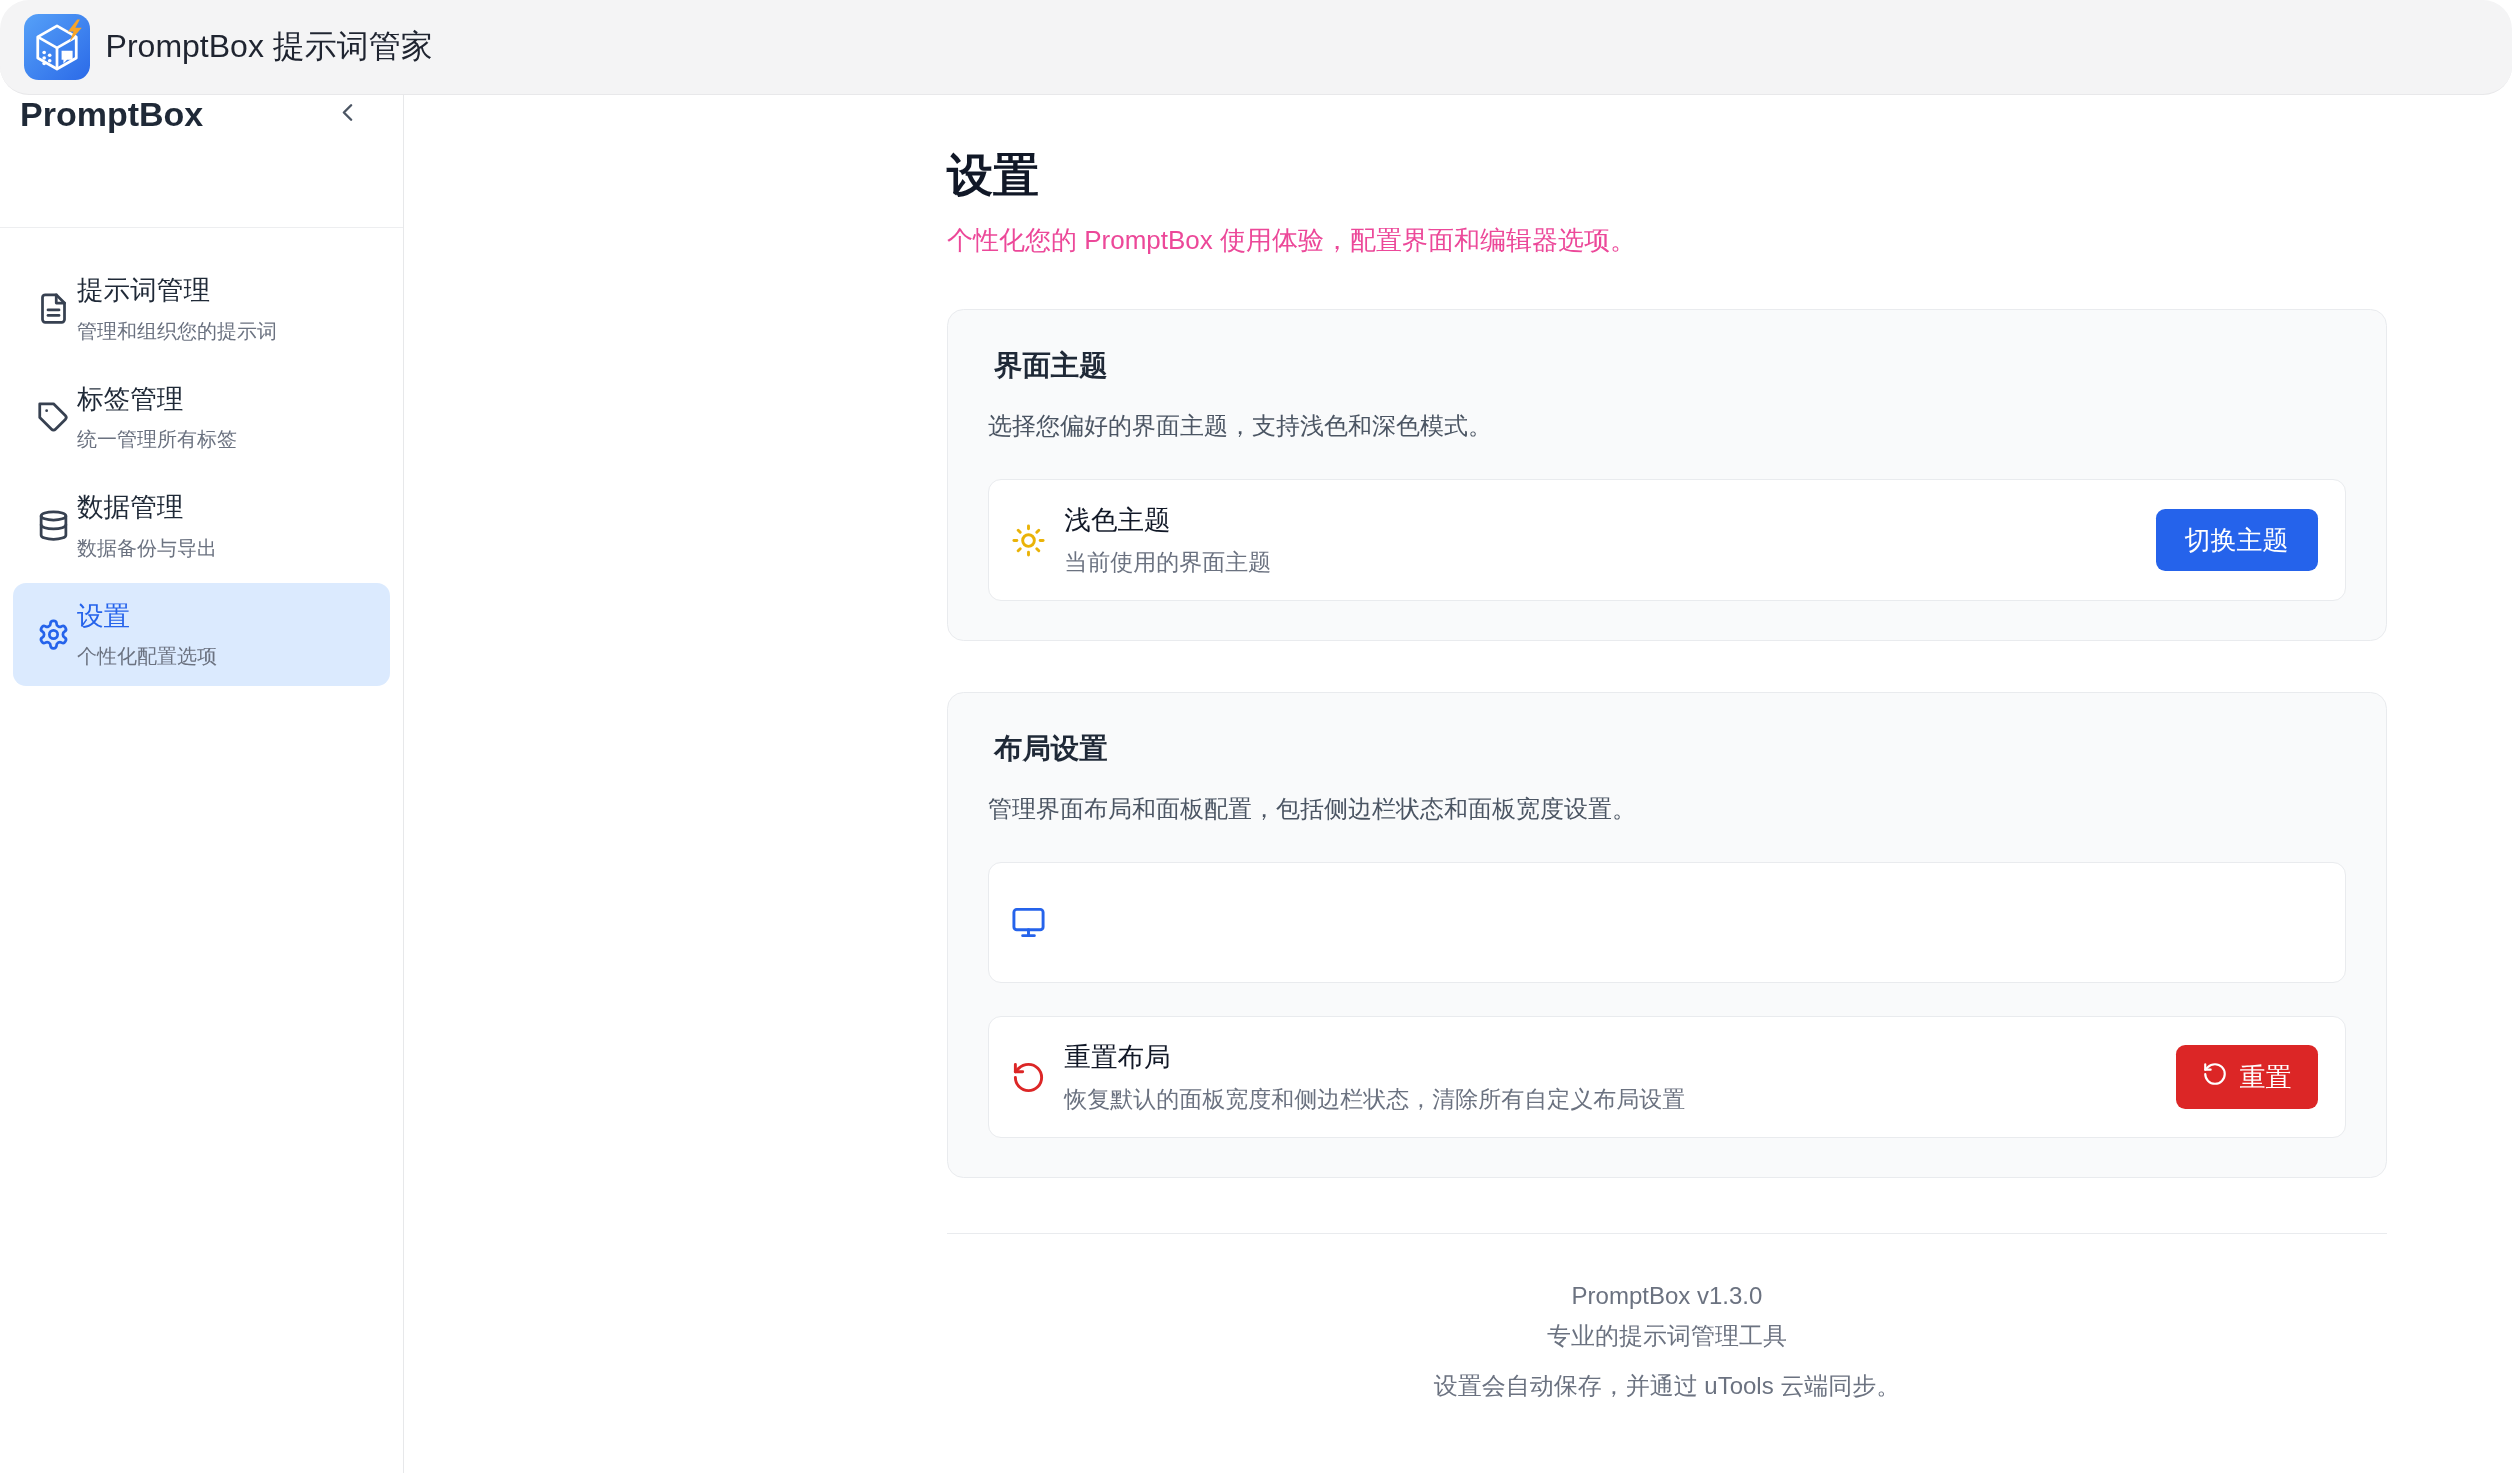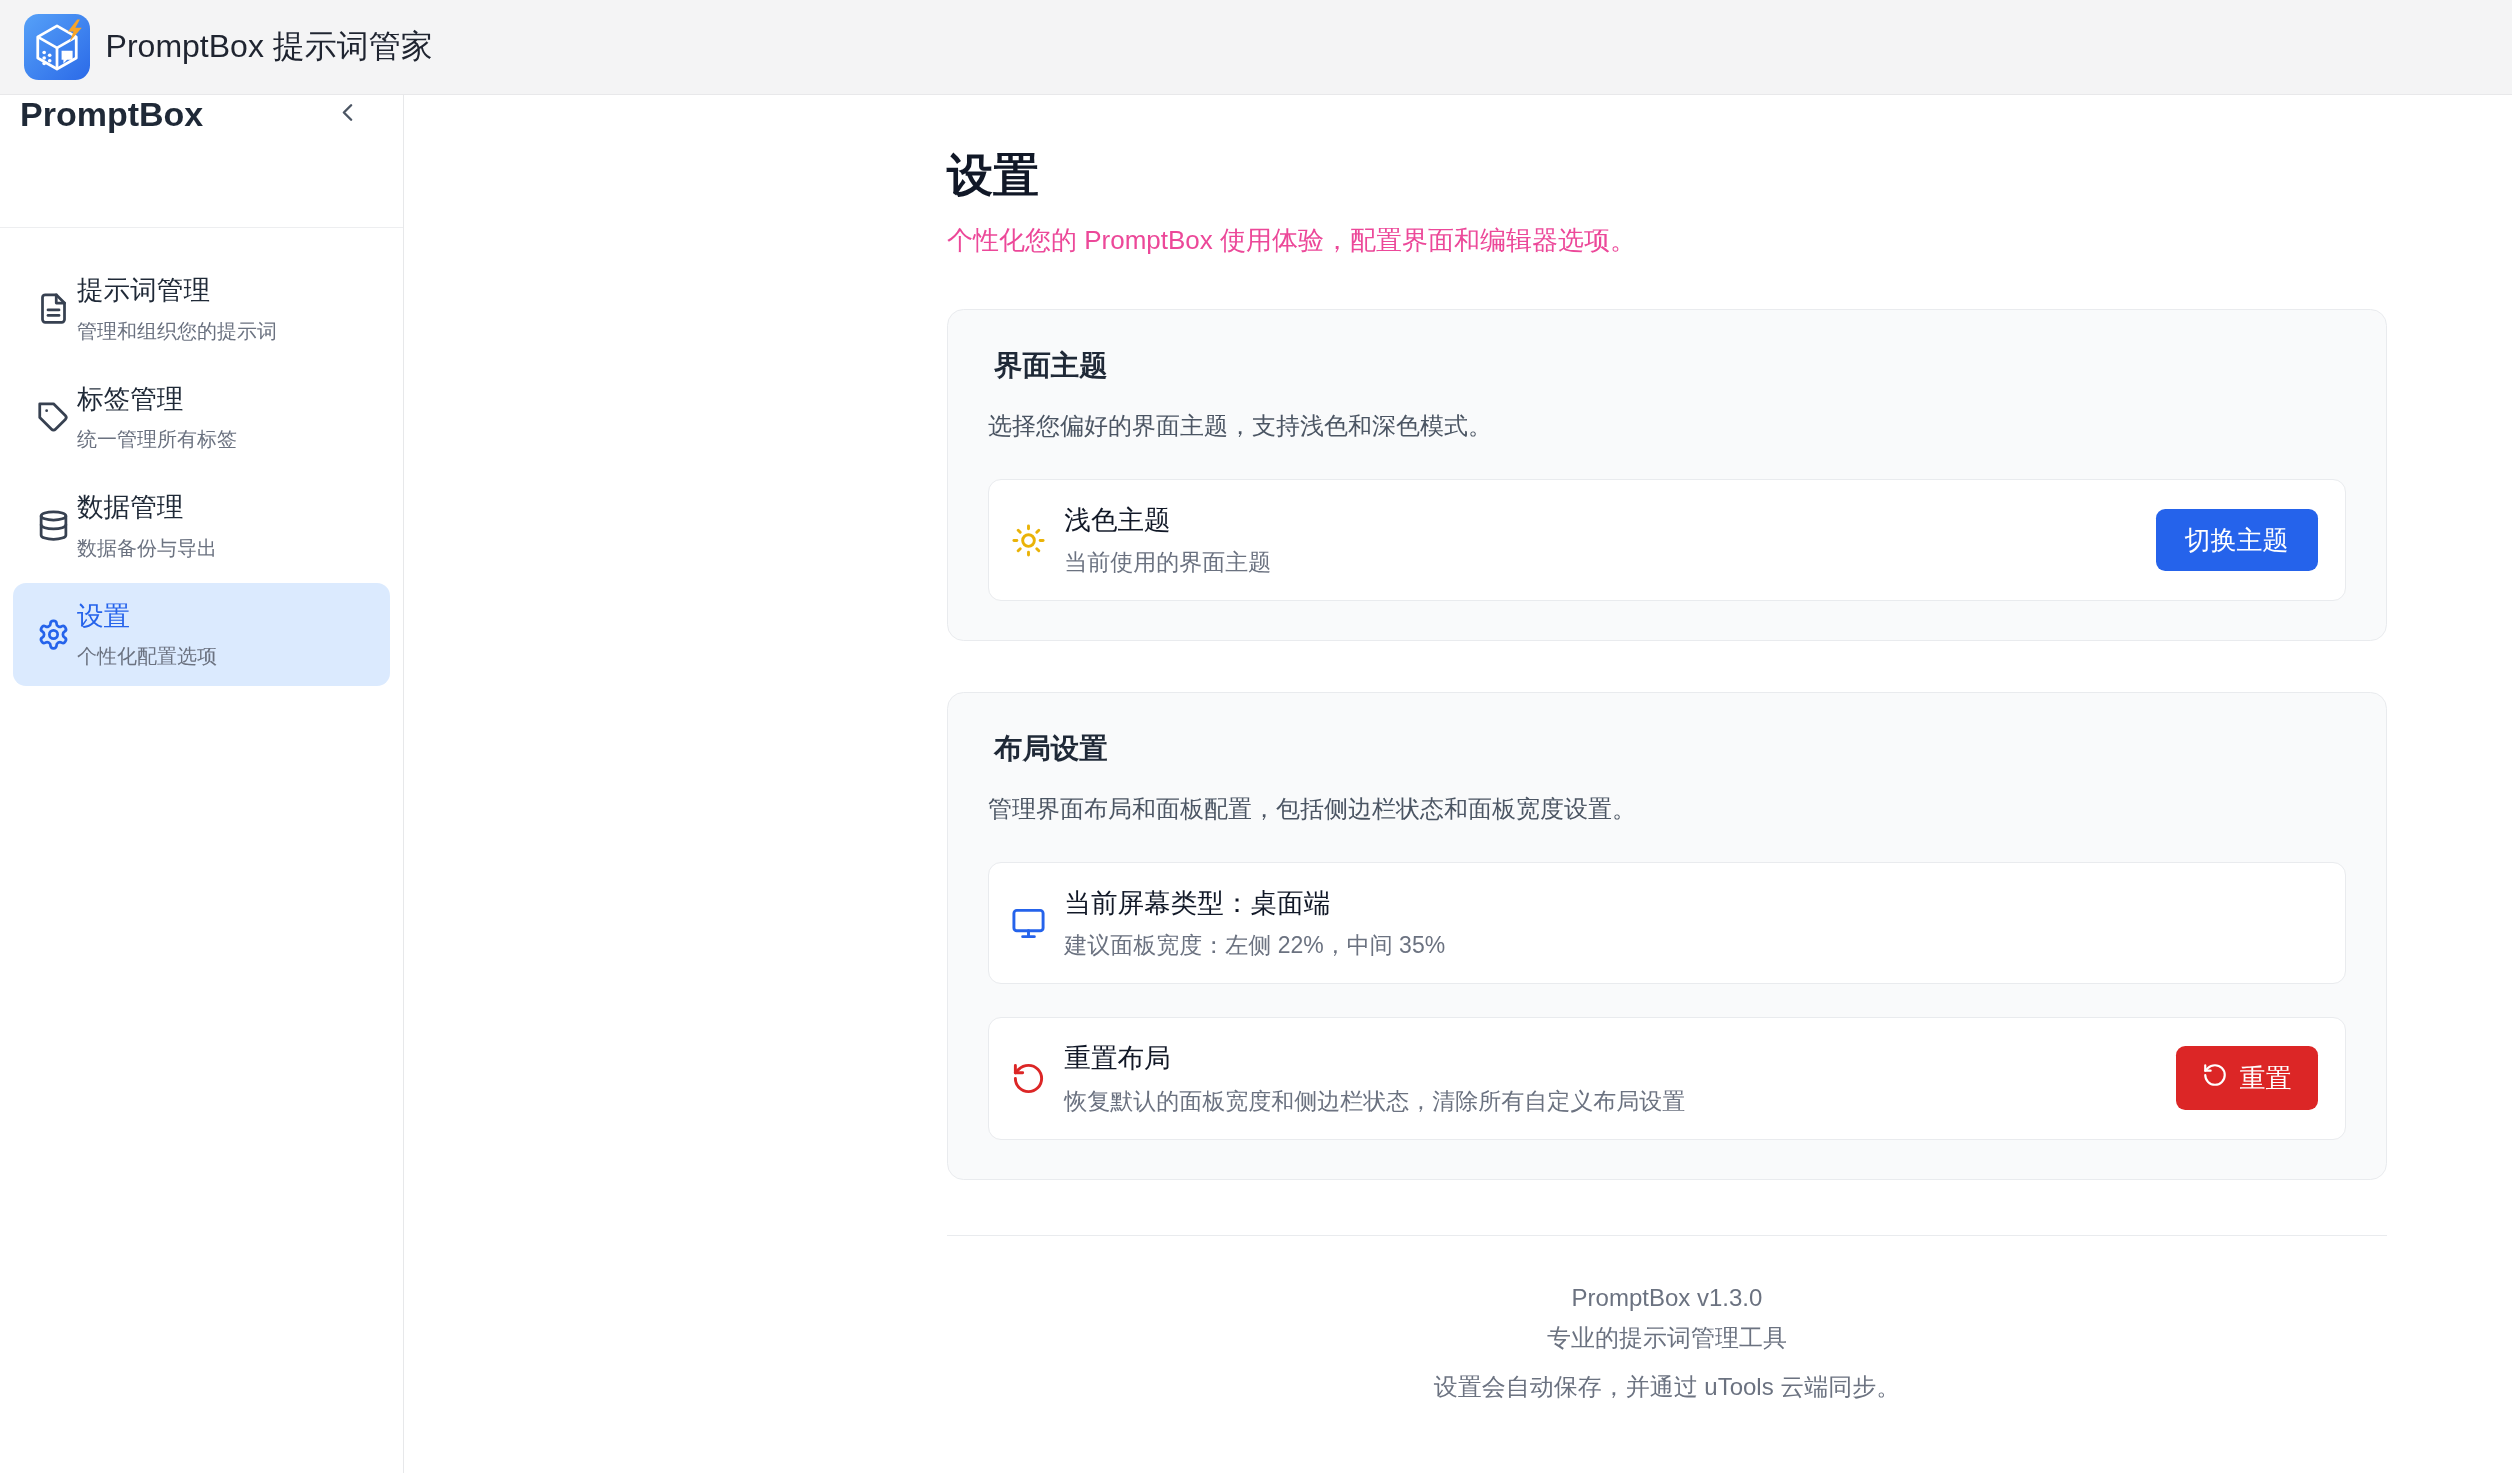--- a/index.html
+++ b/index.html
@@ -12,20 +12,21 @@
 
   
   .topbar {
     height: 95px;
     background: #f4f4f5;
     border-bottom: 0.9px solid #e8e8ea;
     display: flex;
     align-items: center;
     padding-left: 24px;
     gap: 15.6px;
+    border-radius: 29px;
   }
   .app-logo { width: 66px; height: 66px; flex: 0 0 auto; }
   .topbar-title { font-size: 32px; color: #1f2430; }
 
   
   .shell { display: flex; height: 1378px; }
 
   
   .sidebar {
     width: 404px;
@@ -273,24 +274,20 @@
         <p class="card-desc">管理界面布局和面板配置，包括侧边栏状态和面板宽度设置。</p>
 
         <div class="row">
           <span class="row-icon monitor">
             <svg viewBox="0 0 24 24" fill="none" stroke="currentColor" stroke-width="2" stroke-linecap="round" stroke-linejoin="round">
                 <rect width="20" height="14" x="2" y="3" rx="2"></rect>
                 <line x1="8" x2="16" y1="21" y2="21"></line>
                 <line x1="12" x2="12" y1="17" y2="21"></line>
               </svg>
           </span>
-          <div class="row-texts">
-            <div class="row-title">当前屏幕类型：桌面端</div>
-            <div class="row-desc">建议面板宽度：左侧 22%，中间 35%</div>
-          </div>
         </div>
 
         <div class="row">
           <span class="row-icon reset">
             <svg viewBox="0 0 24 24" fill="none" stroke="currentColor" stroke-width="2" stroke-linecap="round" stroke-linejoin="round">
                 <path d="M3 12a9 9 0 1 0 9-9 9.75 9.75 0 0 0-6.74 2.74L3 8"></path>
                 <path d="M3 3v5h5"></path>
               </svg>
           </span>
           <div class="row-texts">

